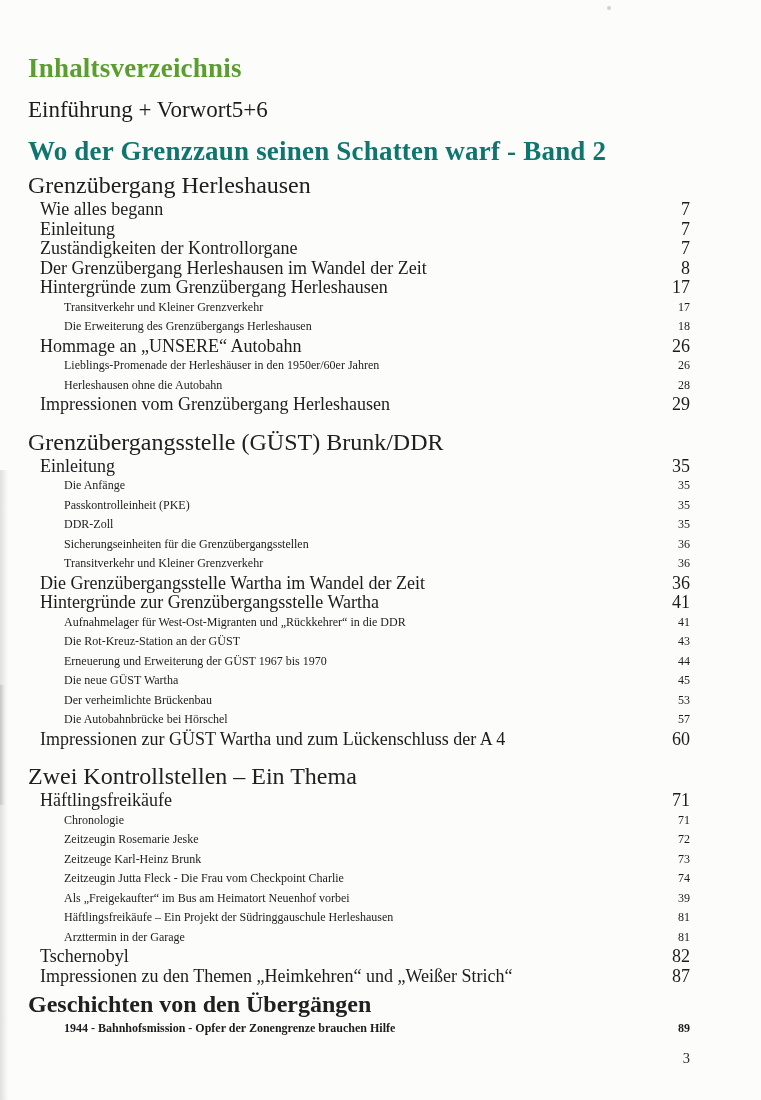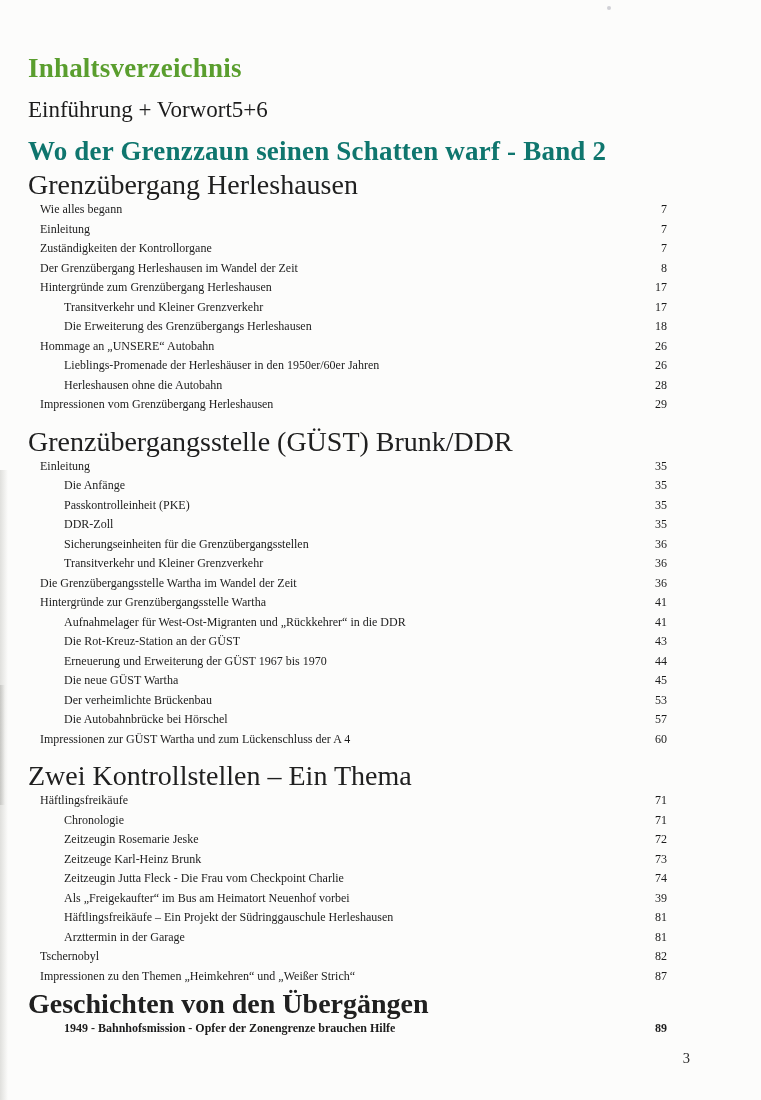--- a/index.html
+++ b/index.html
@@ -6,51 +6,51 @@
   body {
     width:761px; height:1100px;
     background:#fcfcfb;
     font-family:"Liberation Serif","DejaVu Serif",serif;
     color:#1c1c1c;
     position:relative;
     overflow:hidden;
   }
   .page-wrap {
     position:relative;
-    padding:54px 94px 0 28px; 
+    padding:54px 71px 0 28px; 
     box-sizing:border-box;
     width:761px;
   }
   .title-green {
     font-size:27px; font-weight:bold; line-height:28px;
     color:#5a9e2e; letter-spacing:0.2px;
   }
   .intro-row {
     margin-top:17px; display:flex; align-items:baseline;
     font-size:23px; line-height:22px;
   }
   .band-green {
     margin-top:15px;
     font-size:27px; font-weight:bold; line-height:30px;
     color:#0f766e; letter-spacing:0.2px;
   }
   .toc-section { margin-top:14px; }
   .toc-section:first-of-type { margin-top:6px; }
   .toc-section.last { margin-top:5px;font-weight:bold; }
   .s1-heading {
-    font-size:28px; line-height:26px; color:#202020;
+    font-size:24px; line-height:26px; color:#202020;
     margin-bottom:2px;
   }
   .row {
     display:flex; align-items:baseline;
     height:19.5px; line-height:19.5px;
   }
   .row .lbl { flex:1 1 auto; white-space:nowrap; overflow:visible; }
   .row .pg  { flex:0 0 auto; text-align:right; }
-  .row.lvl2 { font-size:12px; padding-left:12px; }
+  .row.lvl2 { font-size:18px; padding-left:12px; }
   .row.lvl3 { font-size:12px; padding-left:36px; }
   .footer-num {
     position:absolute; top:1050px; right:71px;
     font-size:14.5px; color:#2a2a2a;
   }
   
   .edge-shadow-left {
     position:absolute; left:0; top:470px; width:8px; height:630px;
     background:linear-gradient(to right, rgba(150,150,142,0.28), rgba(150,150,142,0));
     pointer-events:none;
@@ -230,21 +230,21 @@
           <span class="pg">82</span>
         </div>
         <div class="row lvl2">
           <span class="lbl">Impressionen zu den Themen „Heimkehren“ und „Weißer Strich“</span>
           <span class="pg">87</span>
         </div>
       </div>
       <div class="toc-section last">
         <div class="s1-heading">Geschichten von den Übergängen</div>
         <div class="row lvl3">
-          <span class="lbl">1949 - Bahnhofsmission - Opfer der Zonengrenze brauchen Hilfe</span>
+          <span class="lbl">1944 - Bahnhofsmission - Opfer der Zonengrenze brauchen Hilfe</span>
           <span class="pg">89</span>
         </div>
       </div>
     </div>
 
 </div>
 
 <div class="footer-num">3</div>
 
 <div class="edge-shadow-left"></div>

